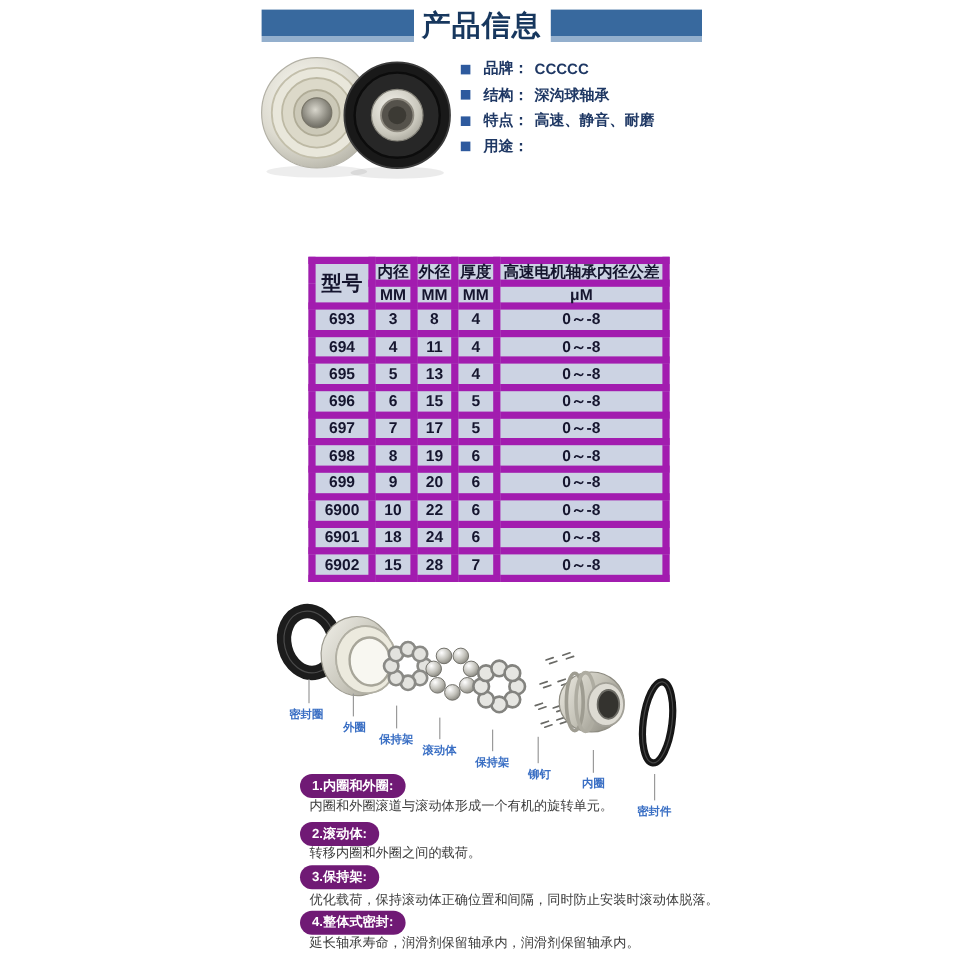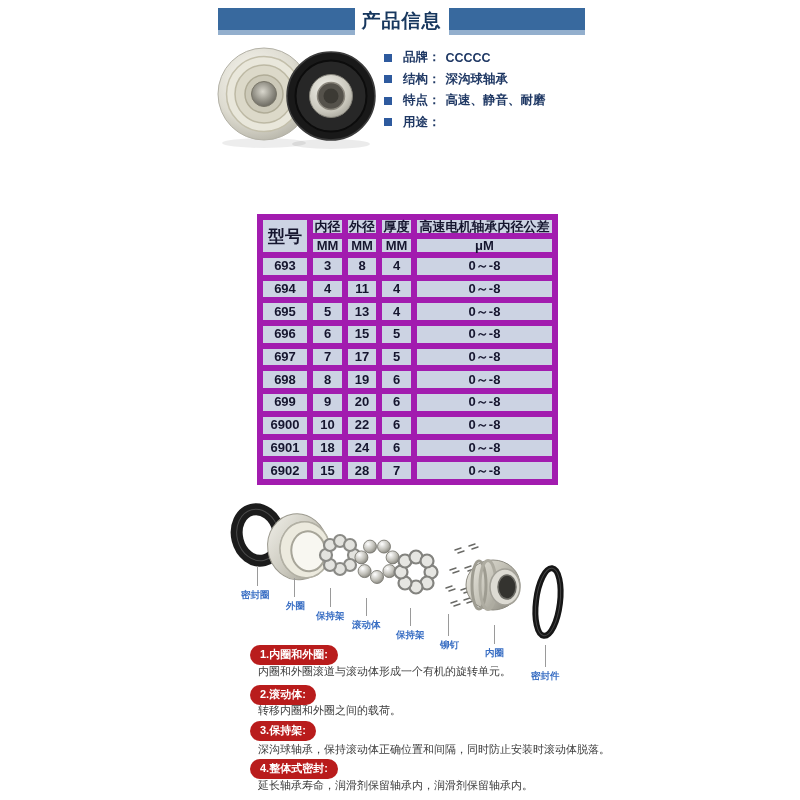--- a/index.html
+++ b/index.html
@@ -2,21 +2,21 @@
 <html><head>
 <meta charset="utf-8">
 <style>
   html,body{margin:0;padding:0;width:800px;height:800px;background:#ffffff;overflow:hidden;
     font-family:"Liberation Sans","DejaVu Sans",sans-serif;}
   .page{position:absolute;inset:0;width:800px;height:800px;background:#fff;}
 
   
   .banner{position:absolute;left:218px;width:367px;height:30px;display:flex;align-items:center;}
   .banner .bar{flex:1;height:27px;background:linear-gradient(#38699e 81%,#93afcd 81%);}
-  .banner .title{padding:0 7px;font-size:19px;font-weight:bold;color:#17375e;letter-spacing:1px;white-space:nowrap;}
+  .banner .title{padding:0 7px;font-size:24px;font-weight:bold;color:#17375e;letter-spacing:1px;white-space:nowrap;}
   #banner-info{top:6px}
   #banner-params{top:153px}
   #banner-structure{top:456px}
 
   
   .info-list{position:absolute;left:384px;top:47px;}
   .info-item{display:flex;align-items:center;height:21.5px;font-size:12.5px;color:#1f3864;white-space:nowrap;}
   .info-item .sq{width:8px;height:8px;background:#2e5a9e;margin-right:11px;flex:none;}
   .info-item .lbl{font-weight:bold;margin-right:5px;}
   .info-item .val{font-weight:600;}
@@ -31,21 +31,21 @@
   .params-table th{height:13px;line-height:13px;}
   .params-table td{height:16.7px;line-height:16px;}
   .params-table th.model{font-size:17px;font-weight:bold;}
 
   
   .diagram{position:absolute;left:215px;top:492px;}
   .part-label{position:absolute;font-size:9.5px;font-weight:600;color:#3a6fc4;white-space:nowrap;}
   .leader{position:absolute;width:1px;background:#9a9a9a;}
 
   
-  .note-pill{position:absolute;left:250px;background:#b91c1c;color:#fff;font-size:11px;font-weight:bold;
+  .note-pill{position:absolute;left:250px;background:#701a75;color:#fff;font-size:11px;font-weight:bold;
     padding:2px 10px 3px;border-radius:10px;white-space:nowrap;}
   .note-body{position:absolute;left:258px;font-size:11px;color:#3c3c3c;white-space:nowrap;}
 </style>
 </head>
 <body>
 
 <div class="page">
 
   <div class="banner" id="banner-info">
     <div class="bar"></div>
@@ -316,18 +316,18 @@
   <div class="part-label" style="left:485px;top:647px">内圈</div>
   <div class="part-label" style="left:531px;top:670px">密封件</div>
 
   <div class="note-pill" style="top:645px">1.内圈和外圈:</div>
   <div class="note-body" style="top:664px">内圈和外圈滚道与滚动体形成一个有机的旋转单元。</div>
 
   <div class="note-pill" style="top:685px">2.滚动体:</div>
   <div class="note-body" style="top:703px">转移内圈和外圈之间的载荷。</div>
 
   <div class="note-pill" style="top:721px">3.保持架:</div>
-  <div class="note-body" style="top:742px">深沟球轴承，保持滚动体正确位置和间隔，同时防止安装时滚动体脱落。</div>
+  <div class="note-body" style="top:742px">优化载荷，保持滚动体正确位置和间隔，同时防止安装时滚动体脱落。</div>
 
   <div class="note-pill" style="top:759px">4.整体式密封:</div>
   <div class="note-body" style="top:778px">延长轴承寿命，润滑剂保留轴承内，润滑剂保留轴承内。</div>
 
 </div>
 
 </body></html>

